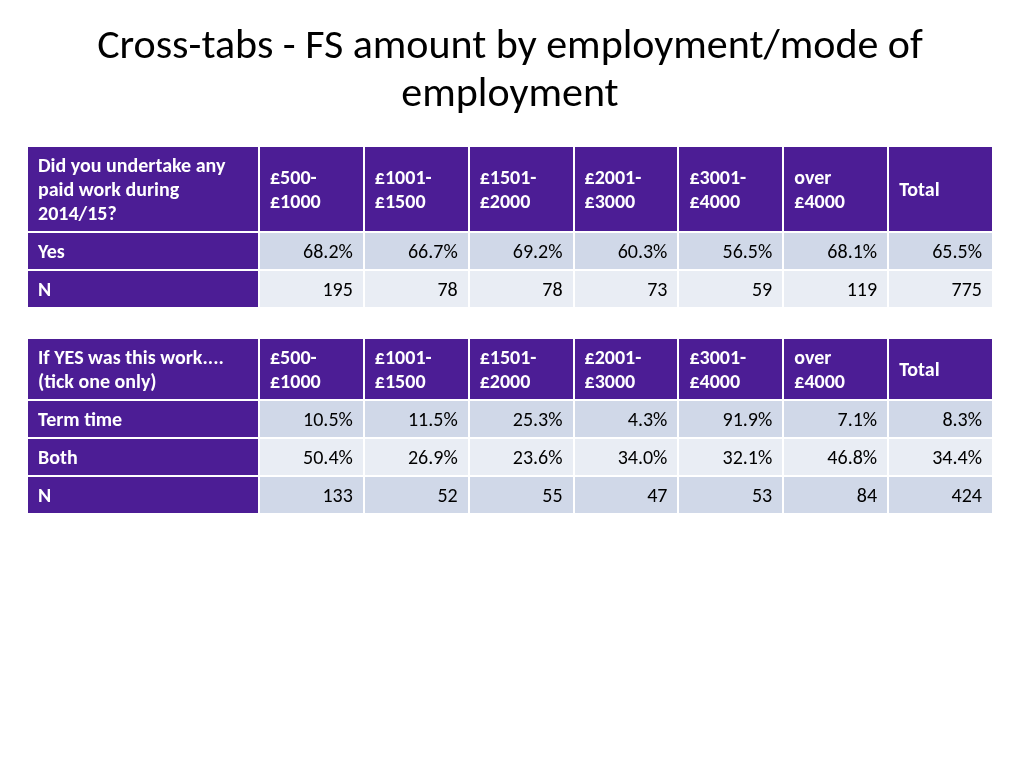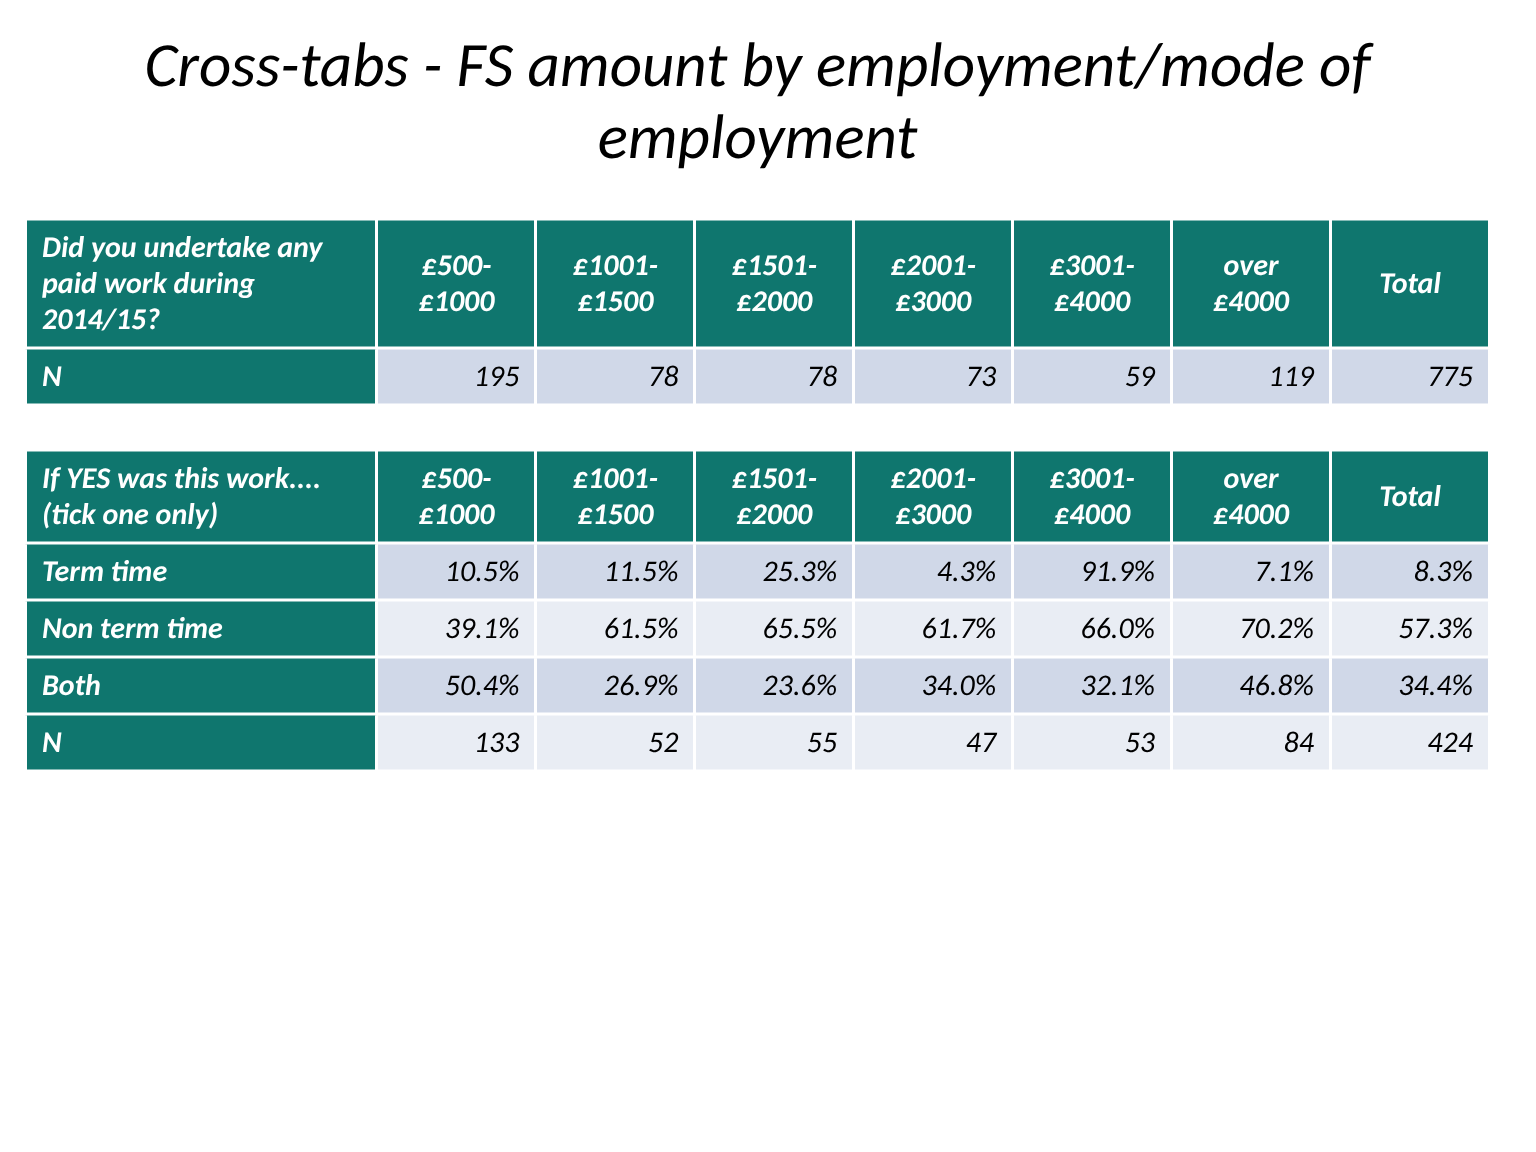--- a/index.html
+++ b/index.html
@@ -5,23 +5,22 @@
   body {
     margin: 0;
     width: 1024px;
     height: 768px;
     background: #fff;
     font-family: Calibri, Arial, sans-serif;
     color: #000;
     overflow: hidden;
   }
   .slide {
-    padding: 20px 30px 0 16px;
+    padding: 20px 30px 0 26px;
     box-sizing: border-box;
-    font-style: italic;
   }
   .title {
     text-align: center;
     font-size: 42px;
     font-weight: 400;
     line-height: 1.15;
     margin: 0 0 28px 0;
     color: #000;
   }
   table {
@@ -30,27 +29,27 @@
     table-layout: fixed;
     font-size: 20px;
     margin-bottom: 28px;
   }
   th, td {
     border: 2px solid #fff;
     padding: 6px 10px;
     vertical-align: middle;
   }
   th {
-    background: #0f766e;
+    background: #4c1d95;
     color: #fff;
     font-weight: 700;
     text-align: left;
   }
   thead th {
-    text-align: center;
+    text-align: left;
   }
   thead th:first-child {
     text-align: left;
   }
   tbody th {
     text-align: left;
     font-weight: 700;
   }
   td {
     text-align: right;
@@ -89,20 +88,30 @@
             <th>£1001-£1500</th>
             <th>£1501-£2000</th>
             <th>£2001-£3000</th>
             <th>£3001-£4000</th>
             <th>over £4000</th>
             <th>Total</th>
           </tr>
         </thead>
         <tbody>
           <tr>
+            <th>Yes</th>
+            <td>68.2%</td>
+            <td>66.7%</td>
+            <td>69.2%</td>
+            <td>60.3%</td>
+            <td>56.5%</td>
+            <td>68.1%</td>
+            <td>65.5%</td>
+          </tr>
+          <tr>
             <th>N</th>
             <td>195</td>
             <td>78</td>
             <td>78</td>
             <td>73</td>
             <td>59</td>
             <td>119</td>
             <td>775</td>
           </tr>
         </tbody>
@@ -135,30 +144,20 @@
             <th>Term time</th>
             <td>10.5%</td>
             <td>11.5%</td>
             <td>25.3%</td>
             <td>4.3%</td>
             <td>91.9%</td>
             <td>7.1%</td>
             <td>8.3%</td>
           </tr>
           <tr>
-            <th>Non term time</th>
-            <td>39.1%</td>
-            <td>61.5%</td>
-            <td>65.5%</td>
-            <td>61.7%</td>
-            <td>66.0%</td>
-            <td>70.2%</td>
-            <td>57.3%</td>
-          </tr>
-          <tr>
             <th>Both</th>
             <td>50.4%</td>
             <td>26.9%</td>
             <td>23.6%</td>
             <td>34.0%</td>
             <td>32.1%</td>
             <td>46.8%</td>
             <td>34.4%</td>
           </tr>
           <tr>

